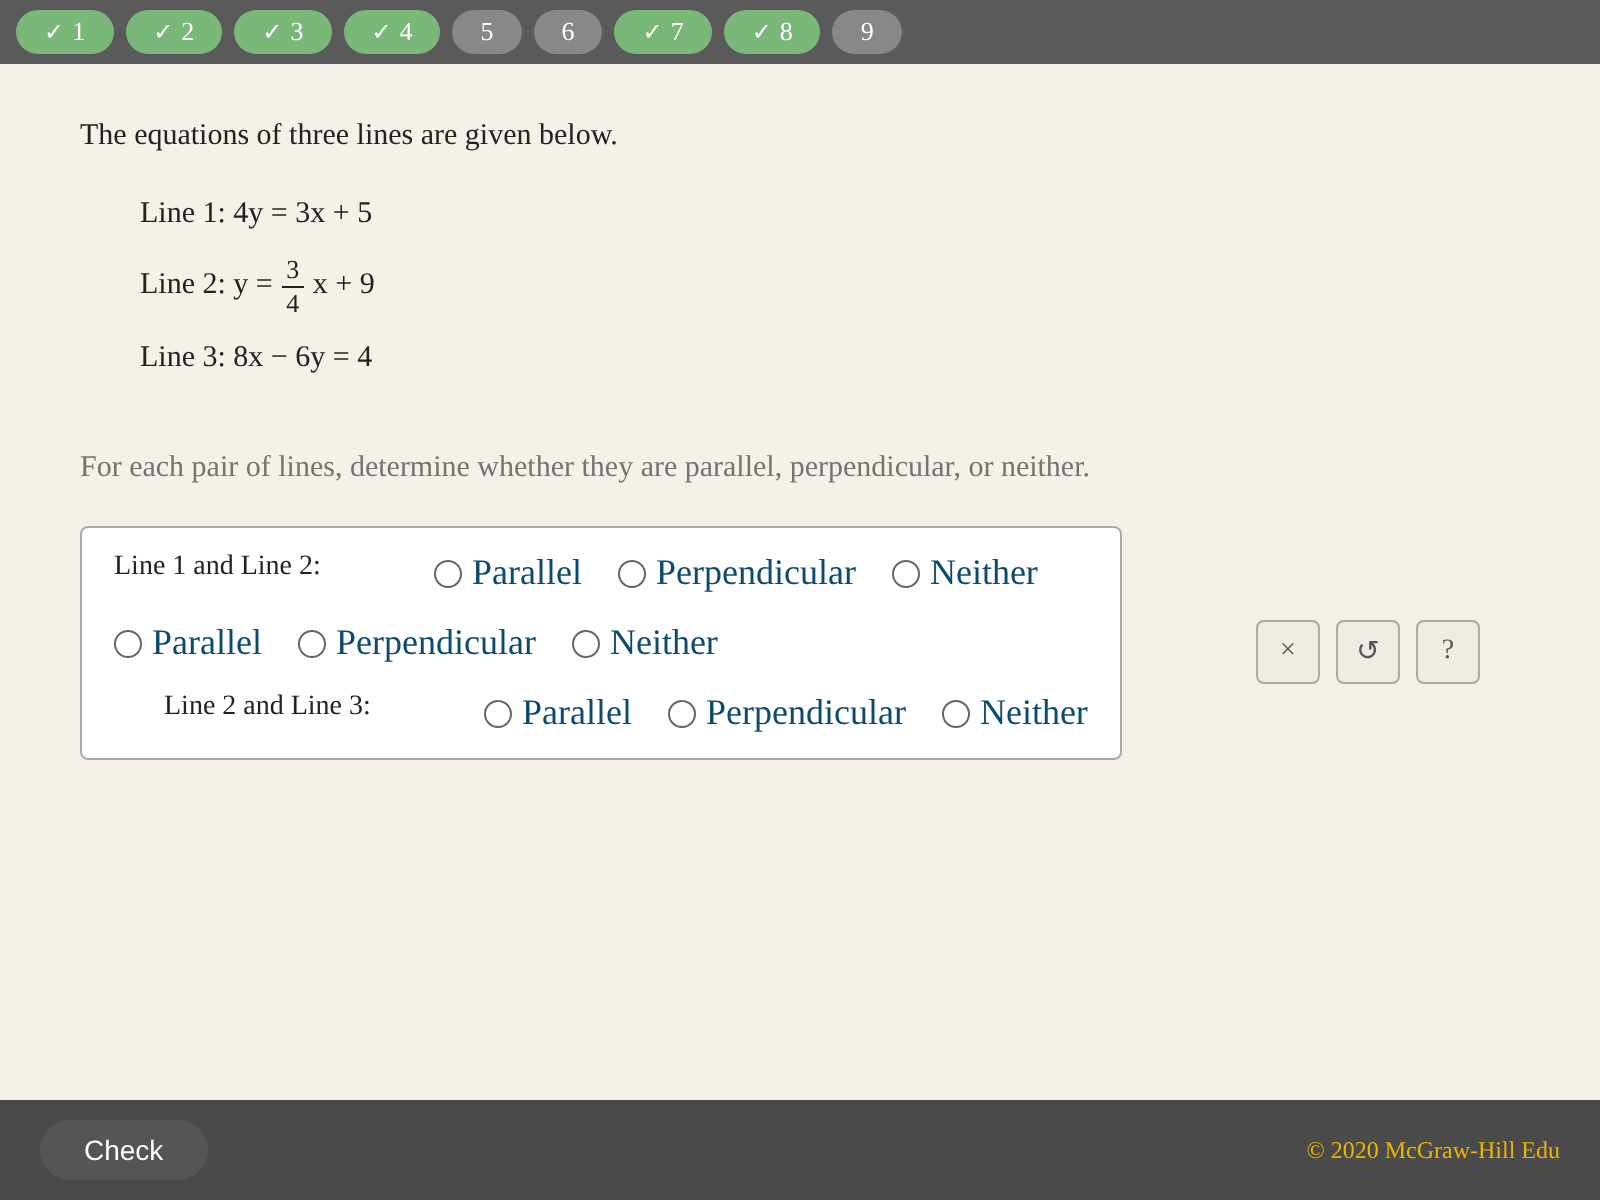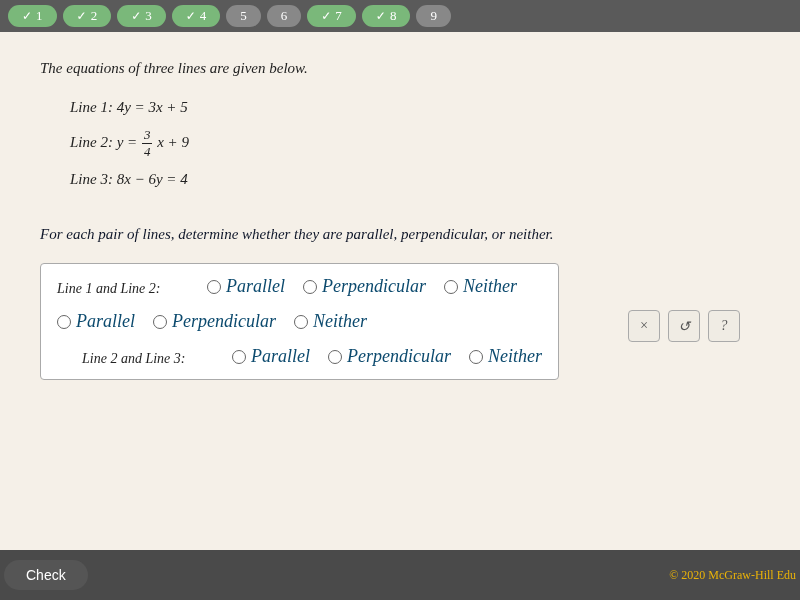--- a/index.html
+++ b/index.html
@@ -44,21 +44,20 @@
     .tab-btn.neutral {
       background: #888;
     }
 
     .main-content {
       background: #f5f0e8;
       margin: 0;
       padding: 28px 40px 20px 40px;
       min-height: 530px;
       position: relative;
-      font-style: italic;
     }
 
     .problem-text {
       font-size: 15px;
       color: #222;
       margin-bottom: 18px;
     }
 
     .line-equations {
       margin-left: 30px;
@@ -88,38 +87,39 @@
       line-height: 1.2;
     }
 
     .fraction .den {
       padding: 0 2px;
       line-height: 1.2;
     }
 
     .instruction-text {
       font-size: 15px;
-      color: #0f172a;
+      color: #737373;
       margin-bottom: 20px;
     }
 
     .answer-box {
       border: 1.5px solid #aaa;
       border-radius: 4px;
       padding: 12px 16px;
       background: white;
       display: inline-block;
       min-width: 440px;
     }
 
     .answer-row {
       display: flex;
-      align-items: flex-end;
+      align-items: flex-start;
       margin-bottom: 14px;
       font-size: 14px;
+      gap: 10px;
     }
 
     .answer-row:last-child {
       margin-bottom: 0;
       margin-left: 25px;
     }
 
     .row-label {
       min-width: 150px;
       font-size: 14px;
@@ -177,21 +177,21 @@
     .bottom-bar {
       position: absolute;
       bottom: 0;
       left: 0;
       width: 100%;
       height: 50px;
       background: #4a4a4a;
       display: flex;
       align-items: center;
       justify-content: space-between;
-      padding: 0 4px;
+      padding: 0 20px;
     }
 
     .check-btn {
       background: #555;
       color: white;
       border: none;
       border-radius: 20px;
       padding: 7px 22px;
       font-size: 14px;
       cursor: pointer;

